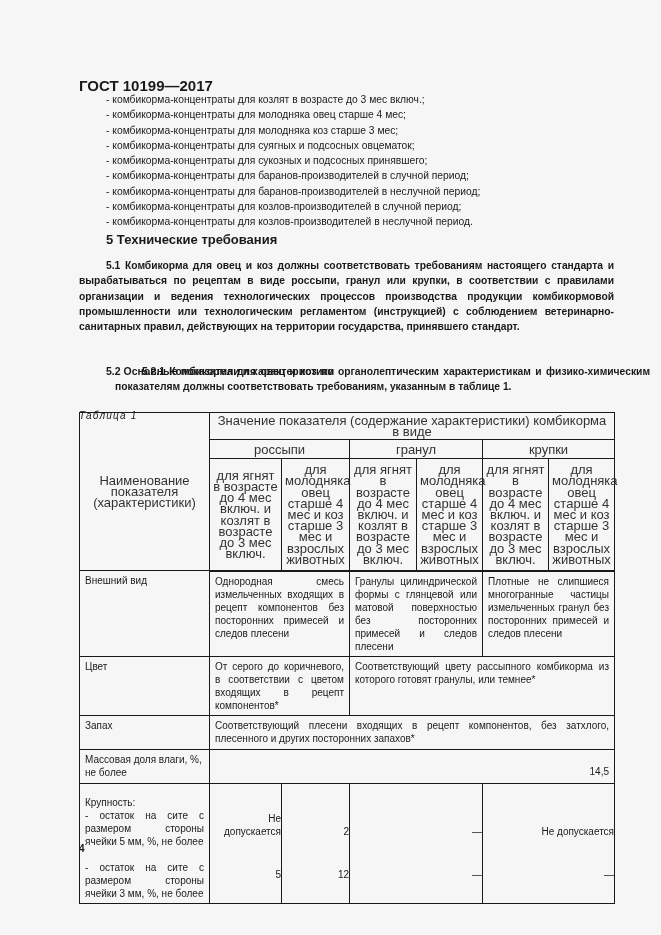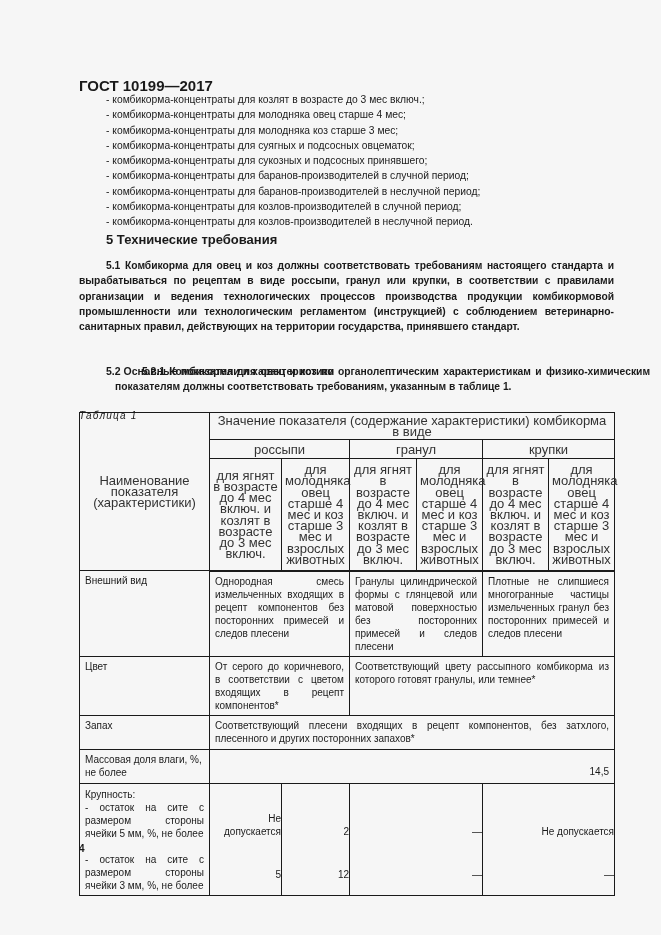--- a/index.html
+++ b/index.html
@@ -99,21 +99,21 @@
     <td>Запах</td>
     <td colspan="6" class="just">Соответствующий плесени входящих в рецепт компонентов, без затхлого, плесенного и других посторонних запахов*</td>
   </tr>
 
   <tr style="height:34px">
     <td>Массовая доля влаги, %, не более</td>
     <td colspan="6" class="c" style="vertical-align:bottom; padding-bottom:5px;">14,5</td>
   </tr>
 
   <tr style="height:100px">
-    <td class="just" style="padding-top:4px;">
+    <td class="just" style="padding-top:12px;">
       <div>Крупность:</div>
       <div style="height:52px">- остаток на сите с размером стороны ячейки 5 мм, %, не более</div>
       <div>- остаток на сите с размером стороны ячейки 3 мм, %, не более</div>
     </td>
     <td class="c" style="padding:0;">
       <div style="position:relative;height:100px;">
         <div style="position:absolute;left:0;right:0;top:28px;">Не допускается</div>
         <div style="position:absolute;left:0;right:0;top:84px;">5</div>
       </div>
     </td>

